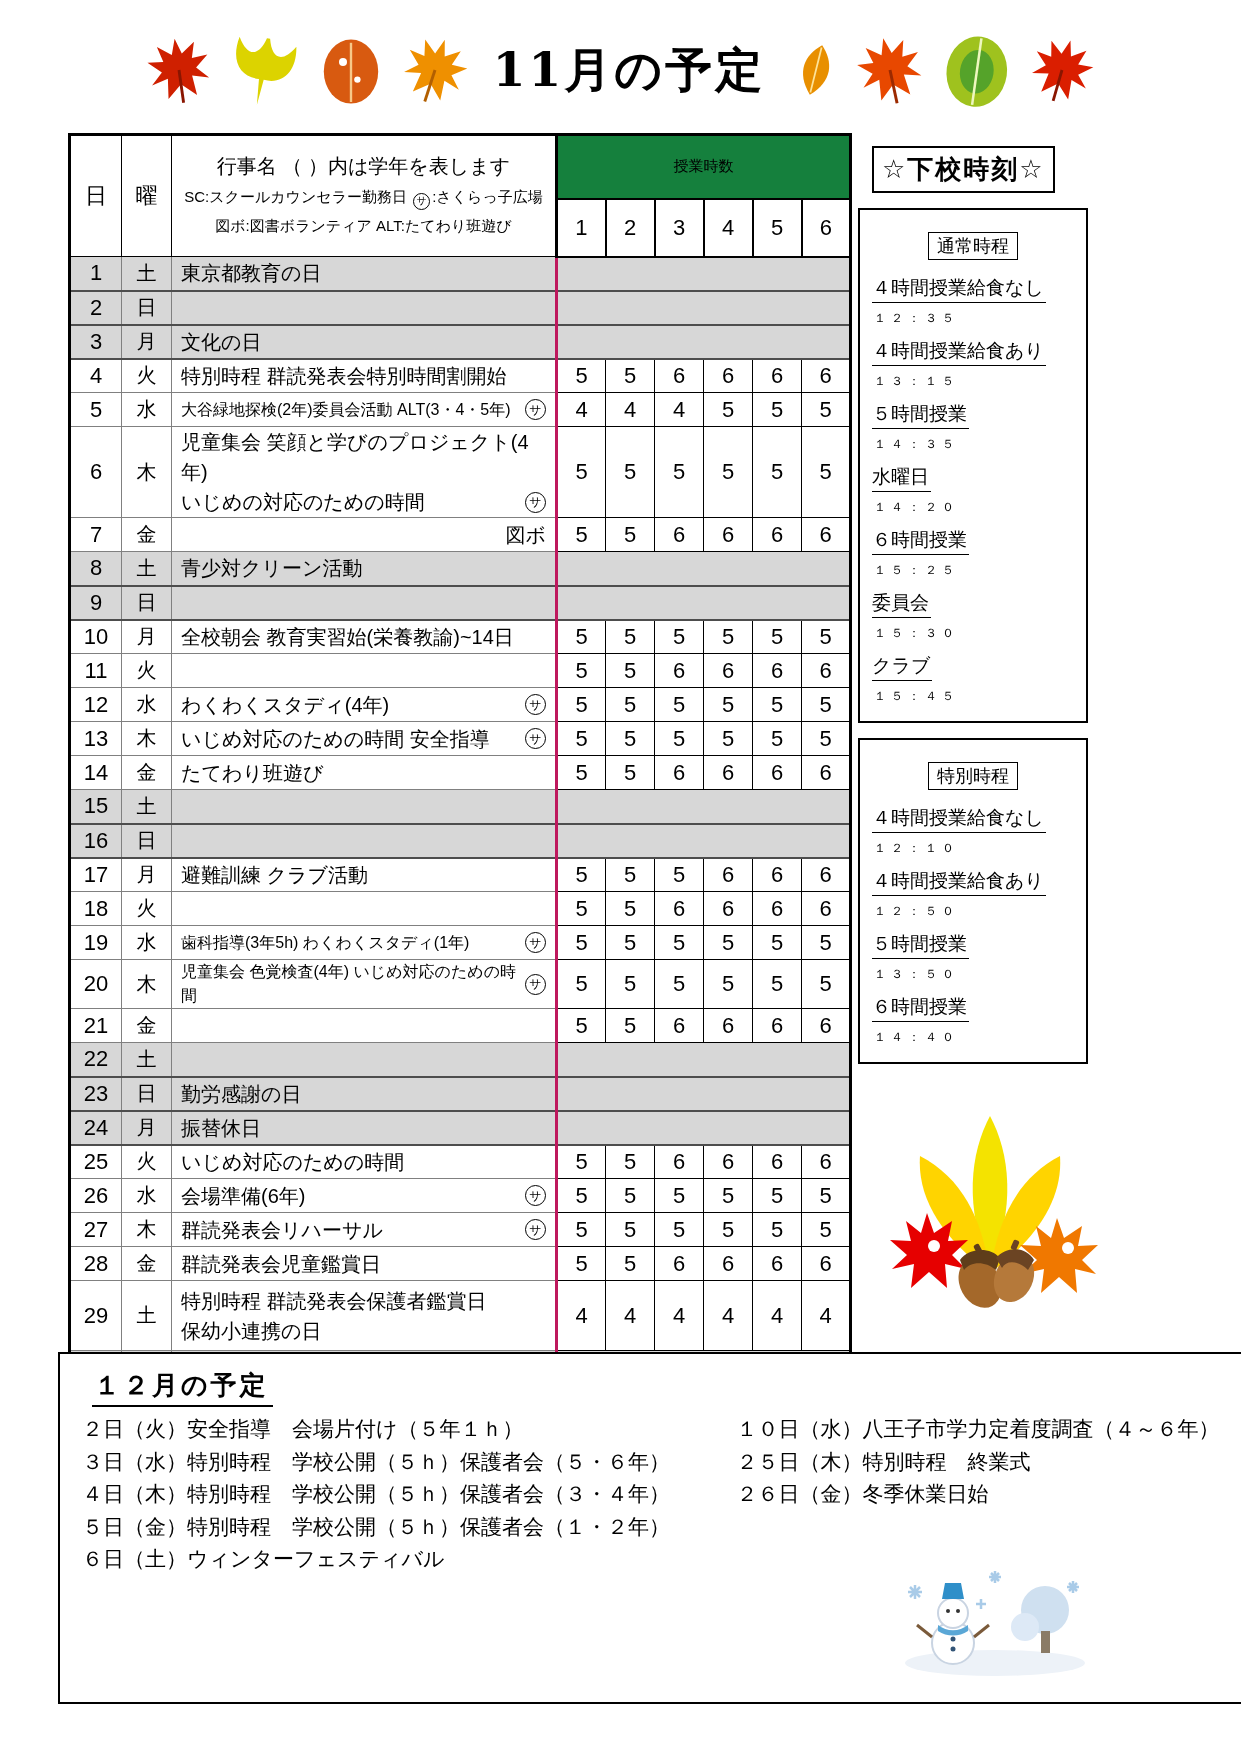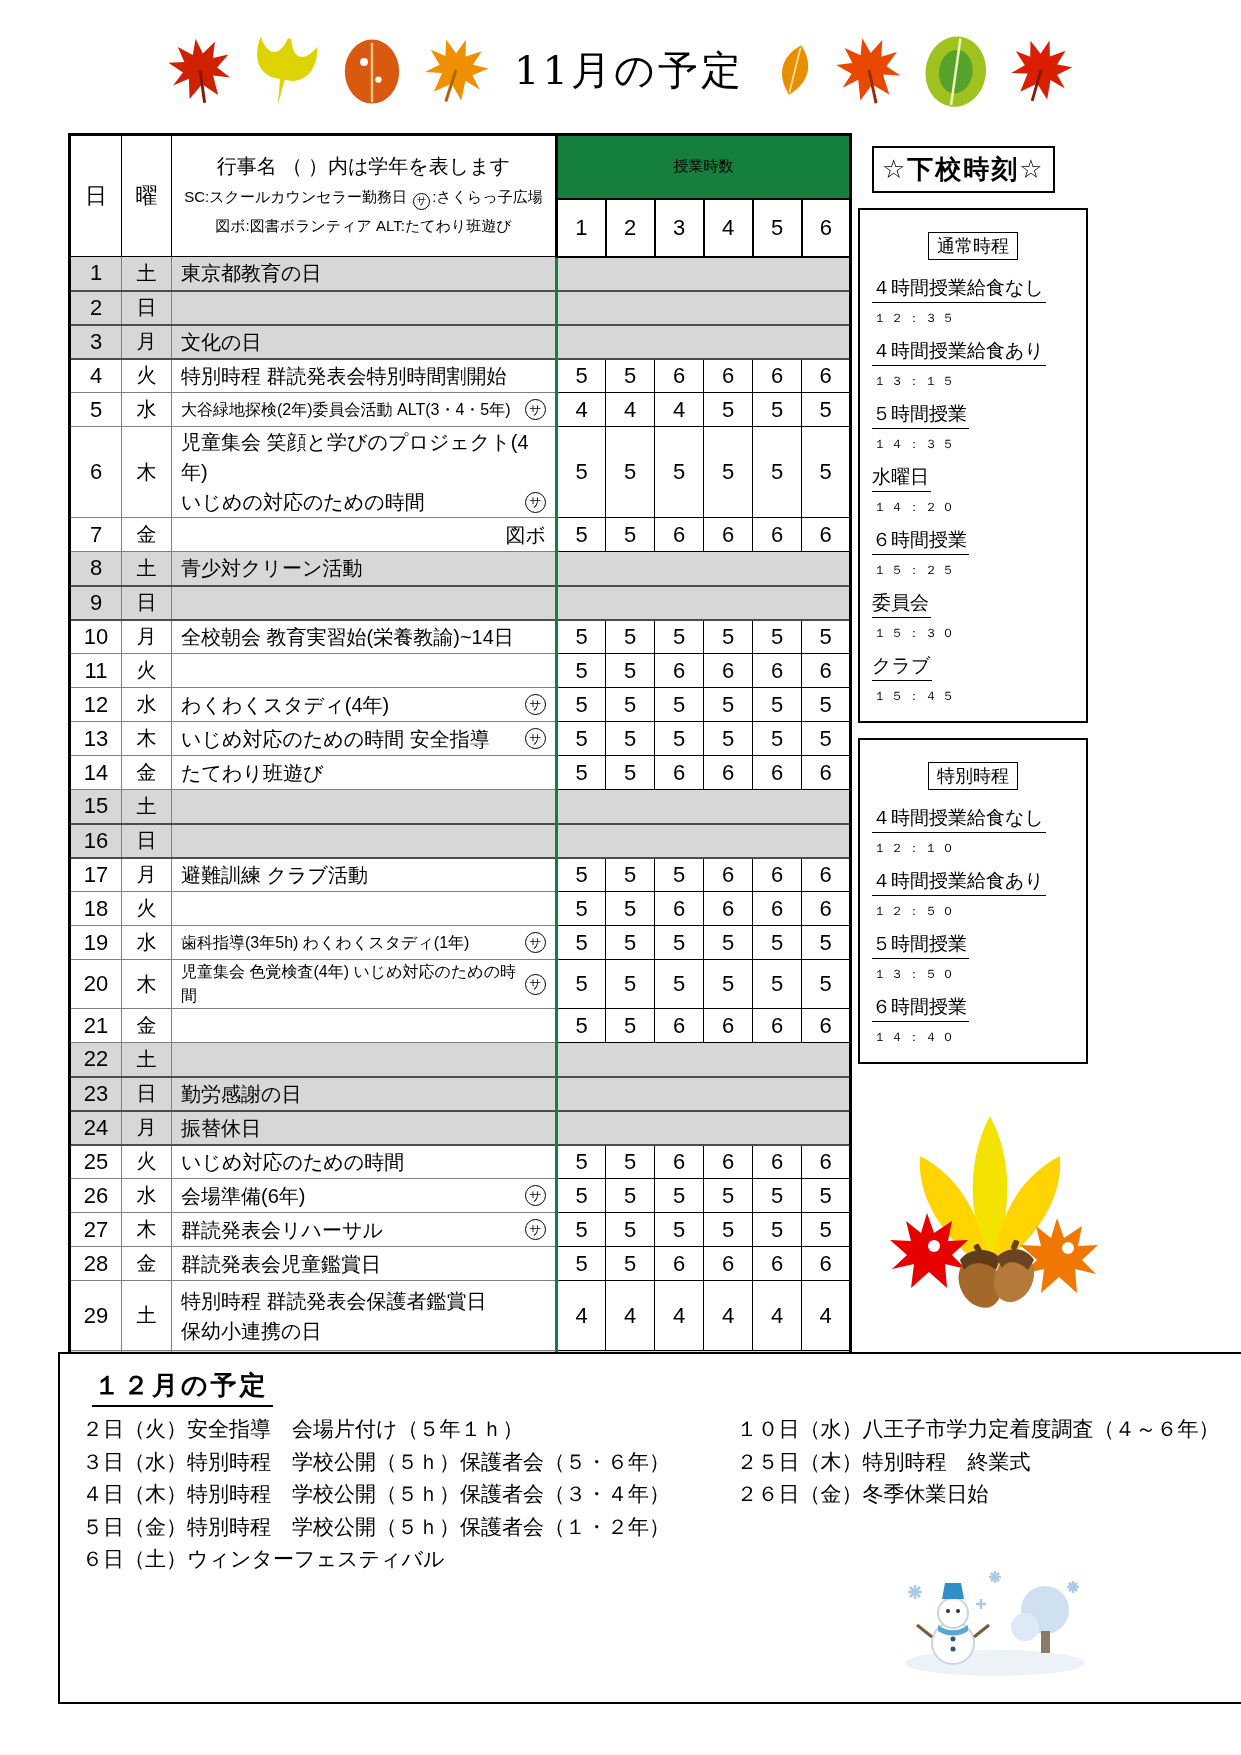--- a/index.html
+++ b/index.html
@@ -4,38 +4,38 @@
 <style>
   html,body{margin:0;padding:0;}
   body{
     width:1241px;height:1755px;position:relative;background:#ffffff;
     font-family:"Liberation Sans","DejaVu Sans",sans-serif;color:#000;
   }
   
   #banner{position:absolute;top:22px;left:30px;width:1180px;height:96px;
     display:flex;align-items:center;justify-content:center;gap:8px;}
   #banner .leaf{flex:none;}
-  #page-title{font-family:"DejaVu Serif","Liberation Serif",serif;font-weight:normal;
-    font-size:40px;letter-spacing:3px;margin:0 14px;white-space:nowrap;}
+  #page-title{font-family:"DejaVu Serif","Liberation Serif",serif;font-weight:bold;
+    font-size:47px;letter-spacing:3px;margin:0 14px;white-space:nowrap;}
   
   #calendar{position:absolute;left:68px;top:133px;border-collapse:collapse;
     table-layout:fixed;border:3px solid #000;}
   #calendar td{box-sizing:border-box;overflow:hidden;}
   .h-day,.h-wd{border:1px solid #000;font-size:22px;text-align:center;background:#fff;}
   .h-ev{border:1px solid #000;border-right:3px solid #000;text-align:center;background:#fff;padding:2px 4px;}
   .h-ev .l1{font-size:20px;margin:4px 0 8px 0;}
   .h-ev .l2,.h-ev .l3{font-size:15px;margin:7px 0;}
   .h-pt{border:2px solid #000;border-left:3px solid #000;font-size:15px;text-align:center;height:64px;background:#15803d;}
   .h-pn{border:2px solid #000;font-size:22px;text-align:center;height:58px;background:#fff;}
   #calendar tbody td{border-top:1px solid #808080;}
   #calendar tbody tr{height:34px;}
   #calendar tbody tr.tall{height:70px;}
   .c-day{border-right:1px solid #808080;font-size:22px;text-align:center;}
   .c-wd{border-right:1px solid #808080;font-size:20px;text-align:center;}
-  .c-ev{border-right:3px solid #15803d;font-size:20px;padding:0 9px;}
+  .c-ev{border-right:3px solid #be185d;font-size:20px;padding:0 9px;}
   .c-ev.small{font-size:16px;}
   .ev-line{display:flex;align-items:center;line-height:1.5;}
   .right-label{margin-left:auto;}
   .maru{width:19px;height:19px;border:1.5px solid #000;border-radius:50%;
     display:inline-flex;align-items:center;justify-content:center;
     font-size:12px;flex:none;background:#fff;}
   .ev-line .maru{margin-left:auto;}
   .maru.sm{width:15px;height:15px;font-size:10px;margin:0 2px;vertical-align:-2px;display:inline-flex;}
   .c-p{border:1px solid #000;font-size:22px;text-align:center;background:#fff;}
   tr.holiday td{background:#d7d7d7;border-top:2px solid #4d4d4d;border-bottom:2px solid #4d4d4d;}

